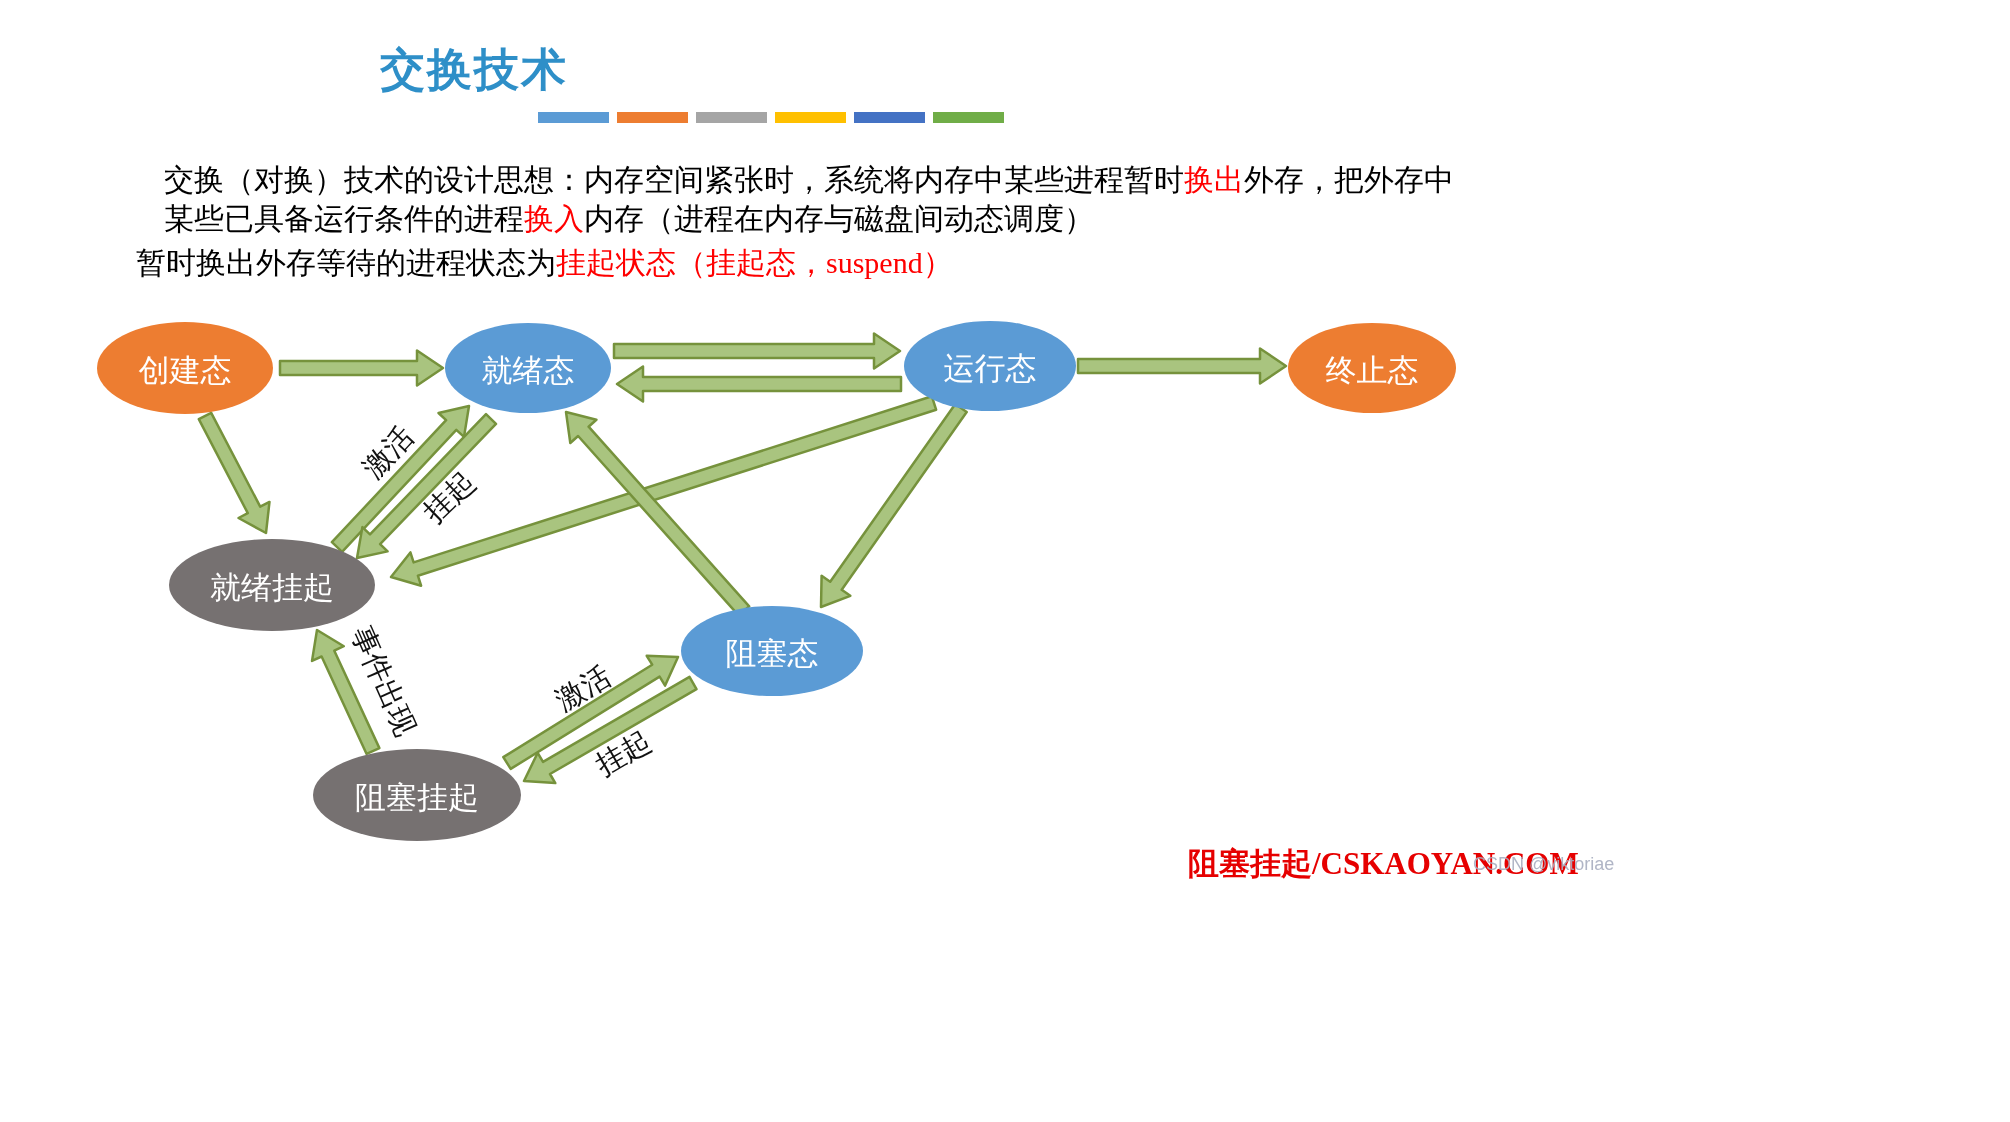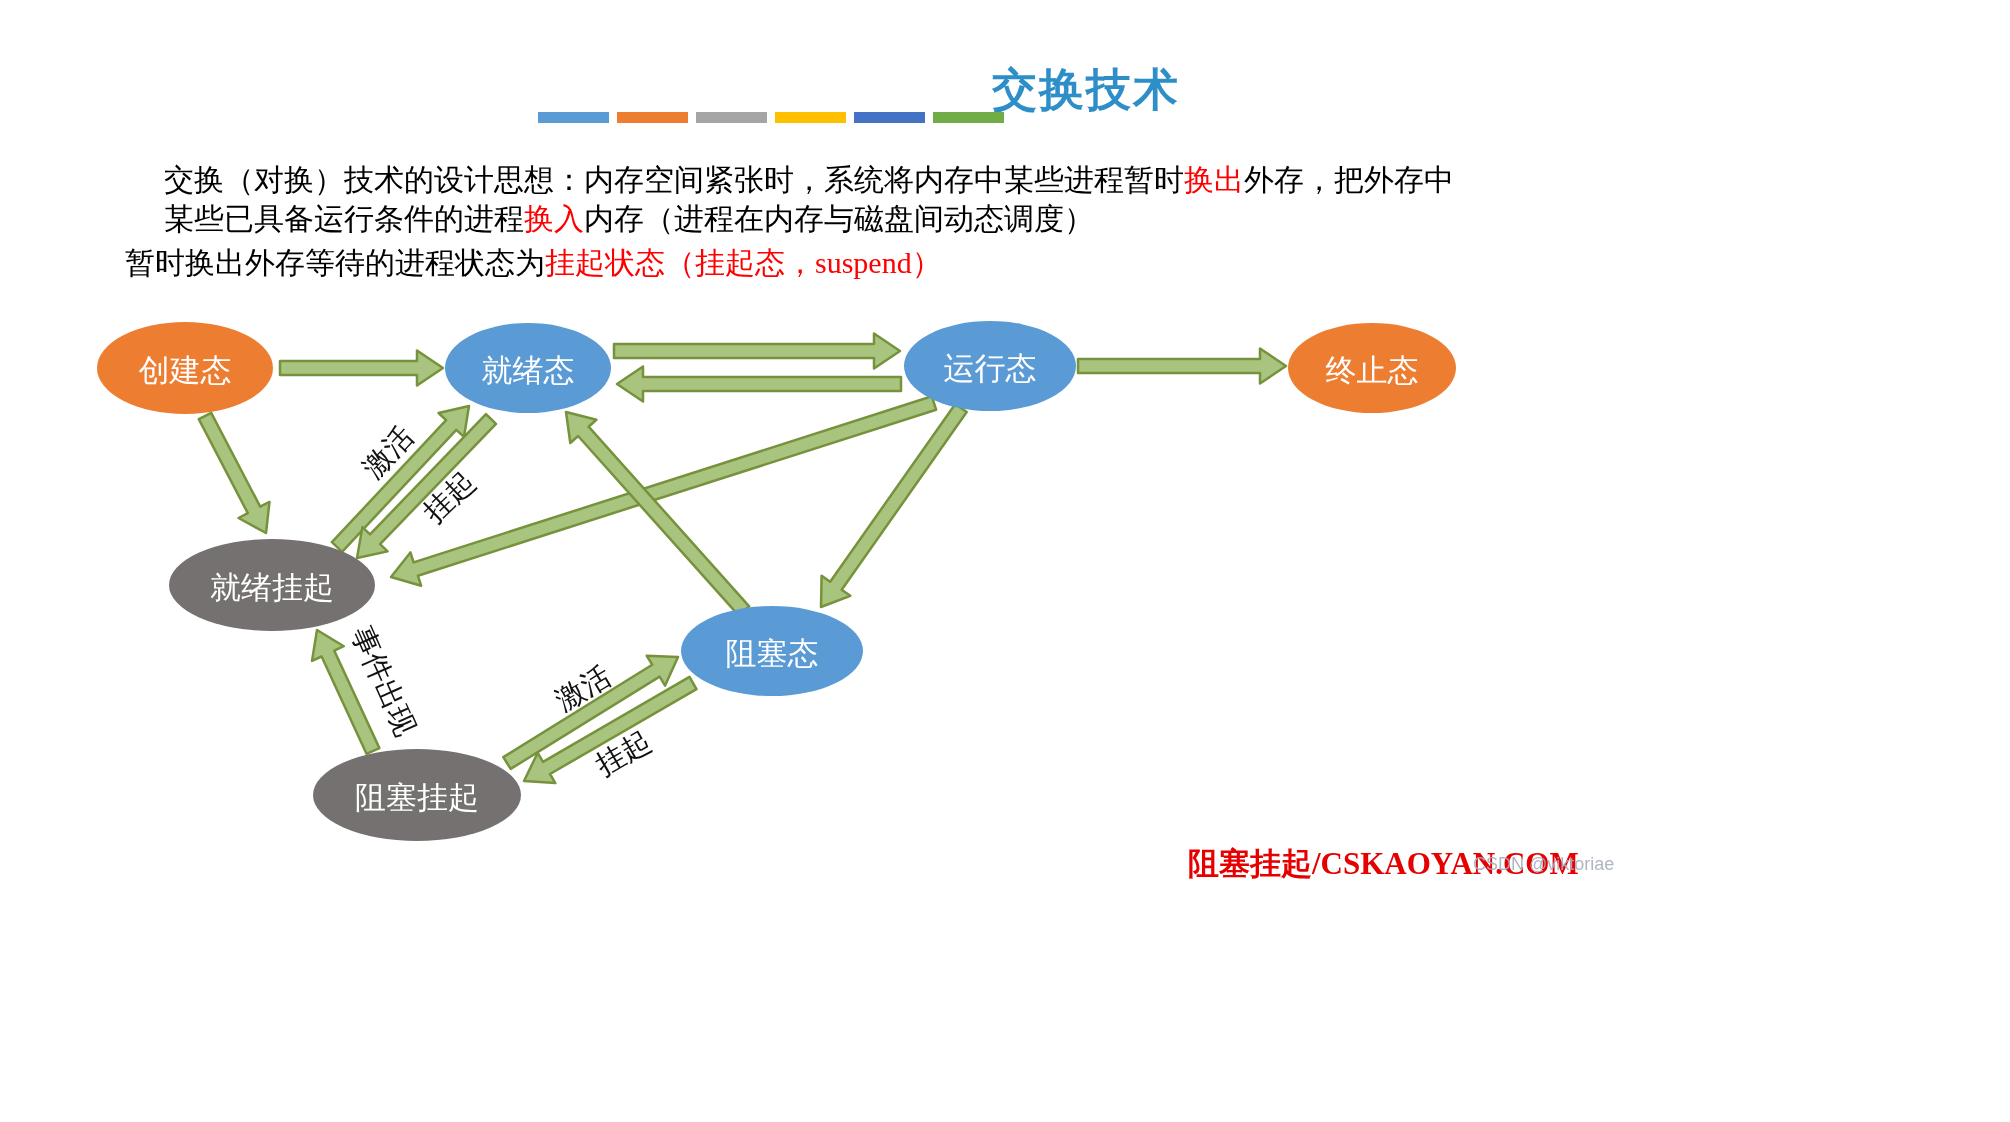--- a/index.html
+++ b/index.html
@@ -2,28 +2,28 @@
 <html><head>
 <meta charset="utf-8">
 <style>
   html,body{margin:0;padding:0;}
   body{
     width:2010px;height:1122px;background:#ffffff;position:relative;overflow:hidden;
     font-family:"Liberation Serif","DejaVu Serif",serif;color:#000;
   }
   .slide{position:absolute;inset:0;}
   .title{
-    position:absolute;left:380px;top:60px;width:800px;text-align:right;
+    position:absolute;left:380px;top:40px;width:800px;text-align:left;
     font-size:45px;font-weight:bold;margin:0;letter-spacing:2px;
   }
   .bars{position:absolute;left:538px;top:112px;display:flex;gap:8px;}
   .bar{width:71px;height:11px;display:inline-block;}
   .para{position:absolute;font-size:30px;margin:0;color:#000;}
   #p1{left:140px;top:160px;width:1315px;line-height:39px;margin-left:24px;}
-  #p2a{left:125px;top:245px;width:1750px;line-height:36px;}
+  #p2a{left:136px;top:245px;width:1750px;line-height:36px;}
   #p2b{left:134px;top:280px;width:1750px;line-height:36px;}
   .red{color:#FF0000;}
   svg{position:absolute;left:0;top:0;}
   svg text{font-family:"Liberation Serif","DejaVu Serif",serif;}
   .wm-main{
     position:absolute;left:1188px;top:843px;font-size:31px;font-weight:bold;
     color:#E60000;white-space:nowrap;
   }
   .wm-small{
     position:absolute;left:1473px;top:854px;font-size:18px;color:#A8AEC0;

